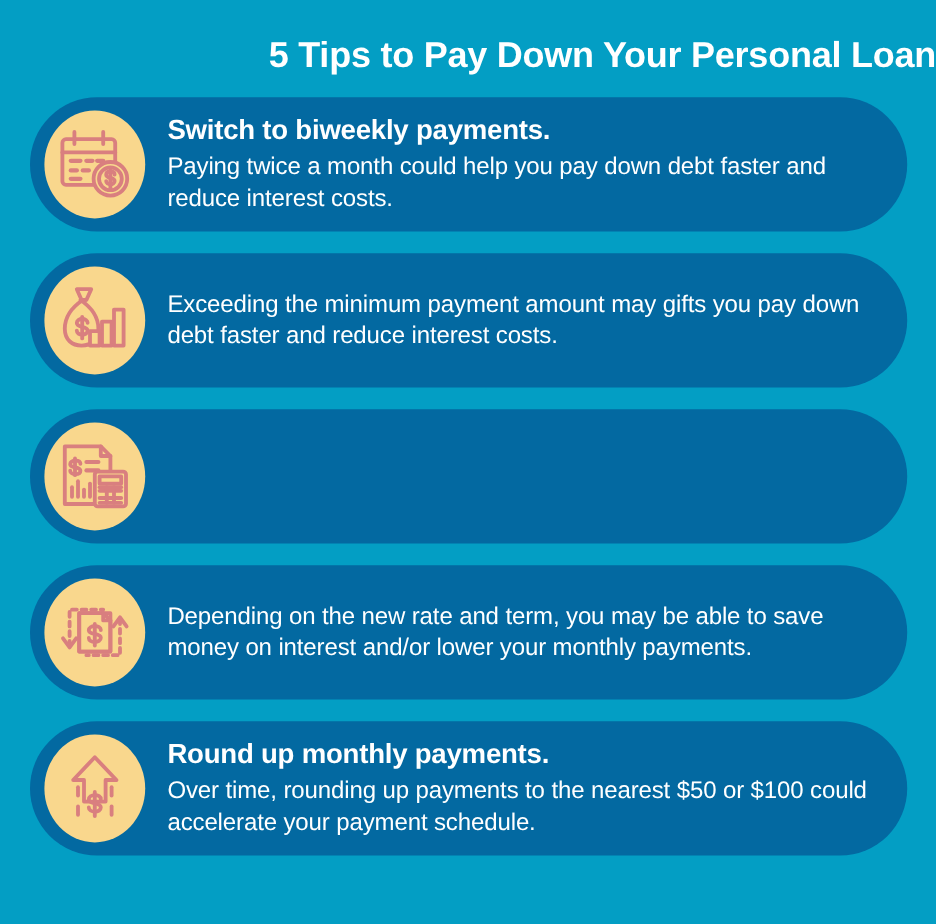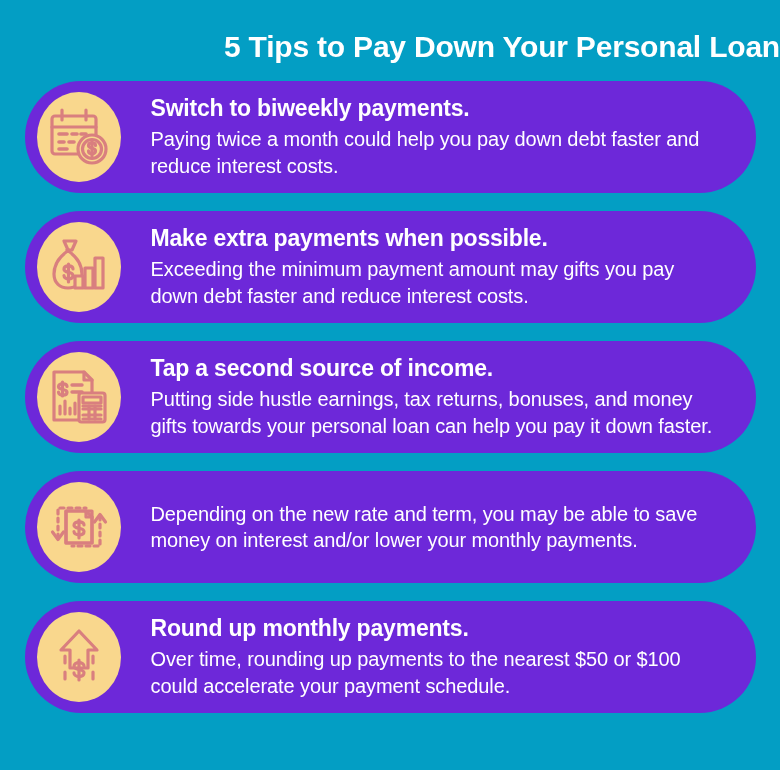--- a/index.html
+++ b/index.html
@@ -36,28 +36,27 @@
   #tips-list {
     margin-top: 18px;
     width: 780px;
     display: flex;
     flex-direction: column;
     align-items: center;
   }
   .tip-card {
     width: 731px;
     box-sizing: border-box;
-    background: #6d28d9;
+    background: #0369a1;
     border-radius: 62px;
     display: flex;
     align-items: center;
     margin-bottom: 18px;
     padding: 11px 26px 11px 12px;
     min-height: 102px;
-    gap: 11px;
   }
   .tip-card:last-child {
     margin-bottom: 0;
   }
   .icon-badge {
     flex: 0 0 auto;
     width: 84px;
     height: 90px;
     border-radius: 50%;
     background: #f9d78d;
@@ -131,21 +130,20 @@
           <path d="M20 12c-6 4-15 12-15 24 0 9 6 14 14 14s14-5 14-14c0-12-9-20-15-24z"></path>
           <path d="M19 12l-4-9h12l-4 9z"></path>
           <line x1="19.5" y1="26" x2="19.5" y2="44"></line>
           <path d="M24 31c0-2-2-3.2-4.5-3.2S15 29 15 31.2c0 4.2 9 2 9 6.3 0 2.3-2.1 3.4-4.5 3.4S15 39.6 15 37.5"></path>
           <rect x="36" y="30" width="8" height="20"></rect>
           <rect x="46" y="20" width="8" height="30"></rect>
           <rect x="26" y="38" width="8" height="12" fill="#f9d78d"></rect>
         </svg>
       </div>
       <div class="tip-text">
-        <div class="tip-heading">Make extra payments when possible.</div>
         <div class="tip-body">Exceeding the minimum payment amount may gifts you pay down debt faster and reduce interest costs.</div>
       </div>
     </div>
 
     <div class="tip-card">
       <div class="icon-badge">
         <svg width="60" height="58" viewBox="0 0 60 58" fill="none" stroke="#d97f7f" stroke-width="3.2" stroke-linecap="round" stroke-linejoin="round">
           <path d="M5 4h30l8 8v40H5z"></path>
           <path d="M35 4v8h8"></path>
           <line x1="13.5" y1="14" x2="13.5" y2="28"></line>
@@ -159,24 +157,20 @@
           <rect x="30" y="25" width="26" height="29" rx="2.5" fill="#f9d78d"></rect>
           <rect x="34" y="29" width="18" height="6"></rect>
           <line x1="34" y1="41" x2="52" y2="41"></line>
           <line x1="34" y1="47" x2="52" y2="47"></line>
           <line x1="40" y1="38" x2="40" y2="51"></line>
           <line x1="46" y1="38" x2="46" y2="51"></line>
           <line x1="34" y1="38" x2="52" y2="38"></line>
           <line x1="34" y1="51" x2="52" y2="51"></line>
         </svg>
       </div>
-      <div class="tip-text">
-        <div class="tip-heading">Tap a second source of income.</div>
-        <div class="tip-body">Putting side hustle earnings, tax returns, bonuses, and money gifts towards your personal loan can help you pay it down faster.</div>
-      </div>
     </div>
 
     <div class="tip-card">
       <div class="icon-badge">
         <svg width="60" height="58" viewBox="0 0 60 58" fill="none" stroke="#d97f7f" stroke-width="3.2" stroke-linecap="round" stroke-linejoin="round">
           <path d="M9 40V10h28" stroke-dasharray="4 4"></path>
           <path d="M3.5 34L9 41.5 14.5 34" fill="none"></path>
           <path d="M51 18v30H23" stroke-dasharray="4 4"></path>
           <path d="M45.5 24L51 16.5 56.5 24" fill="none"></path>
           <rect x="17" y="13" width="26" height="32" fill="#f9d78d"></rect>

